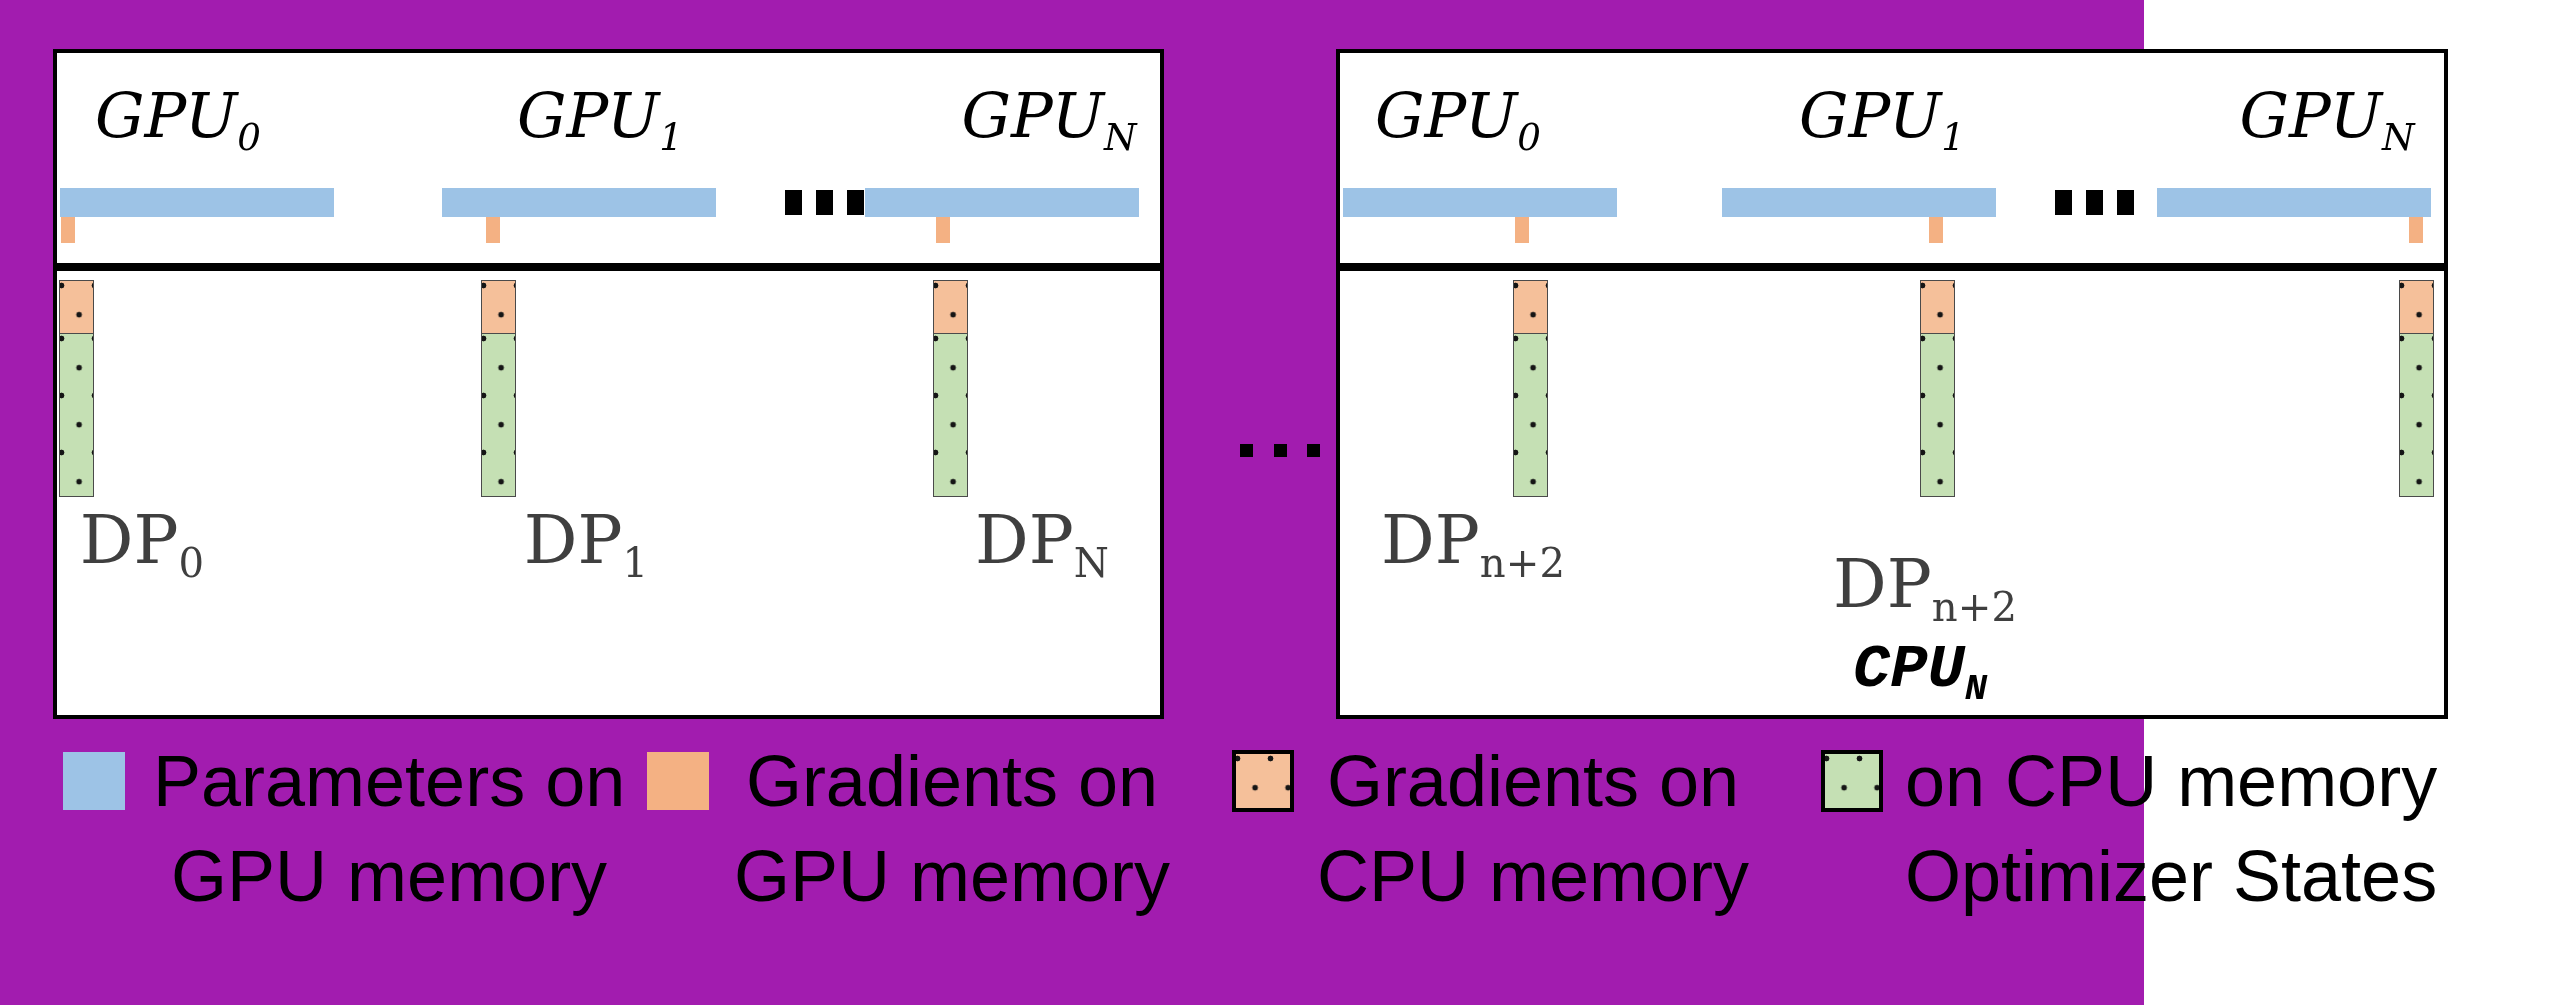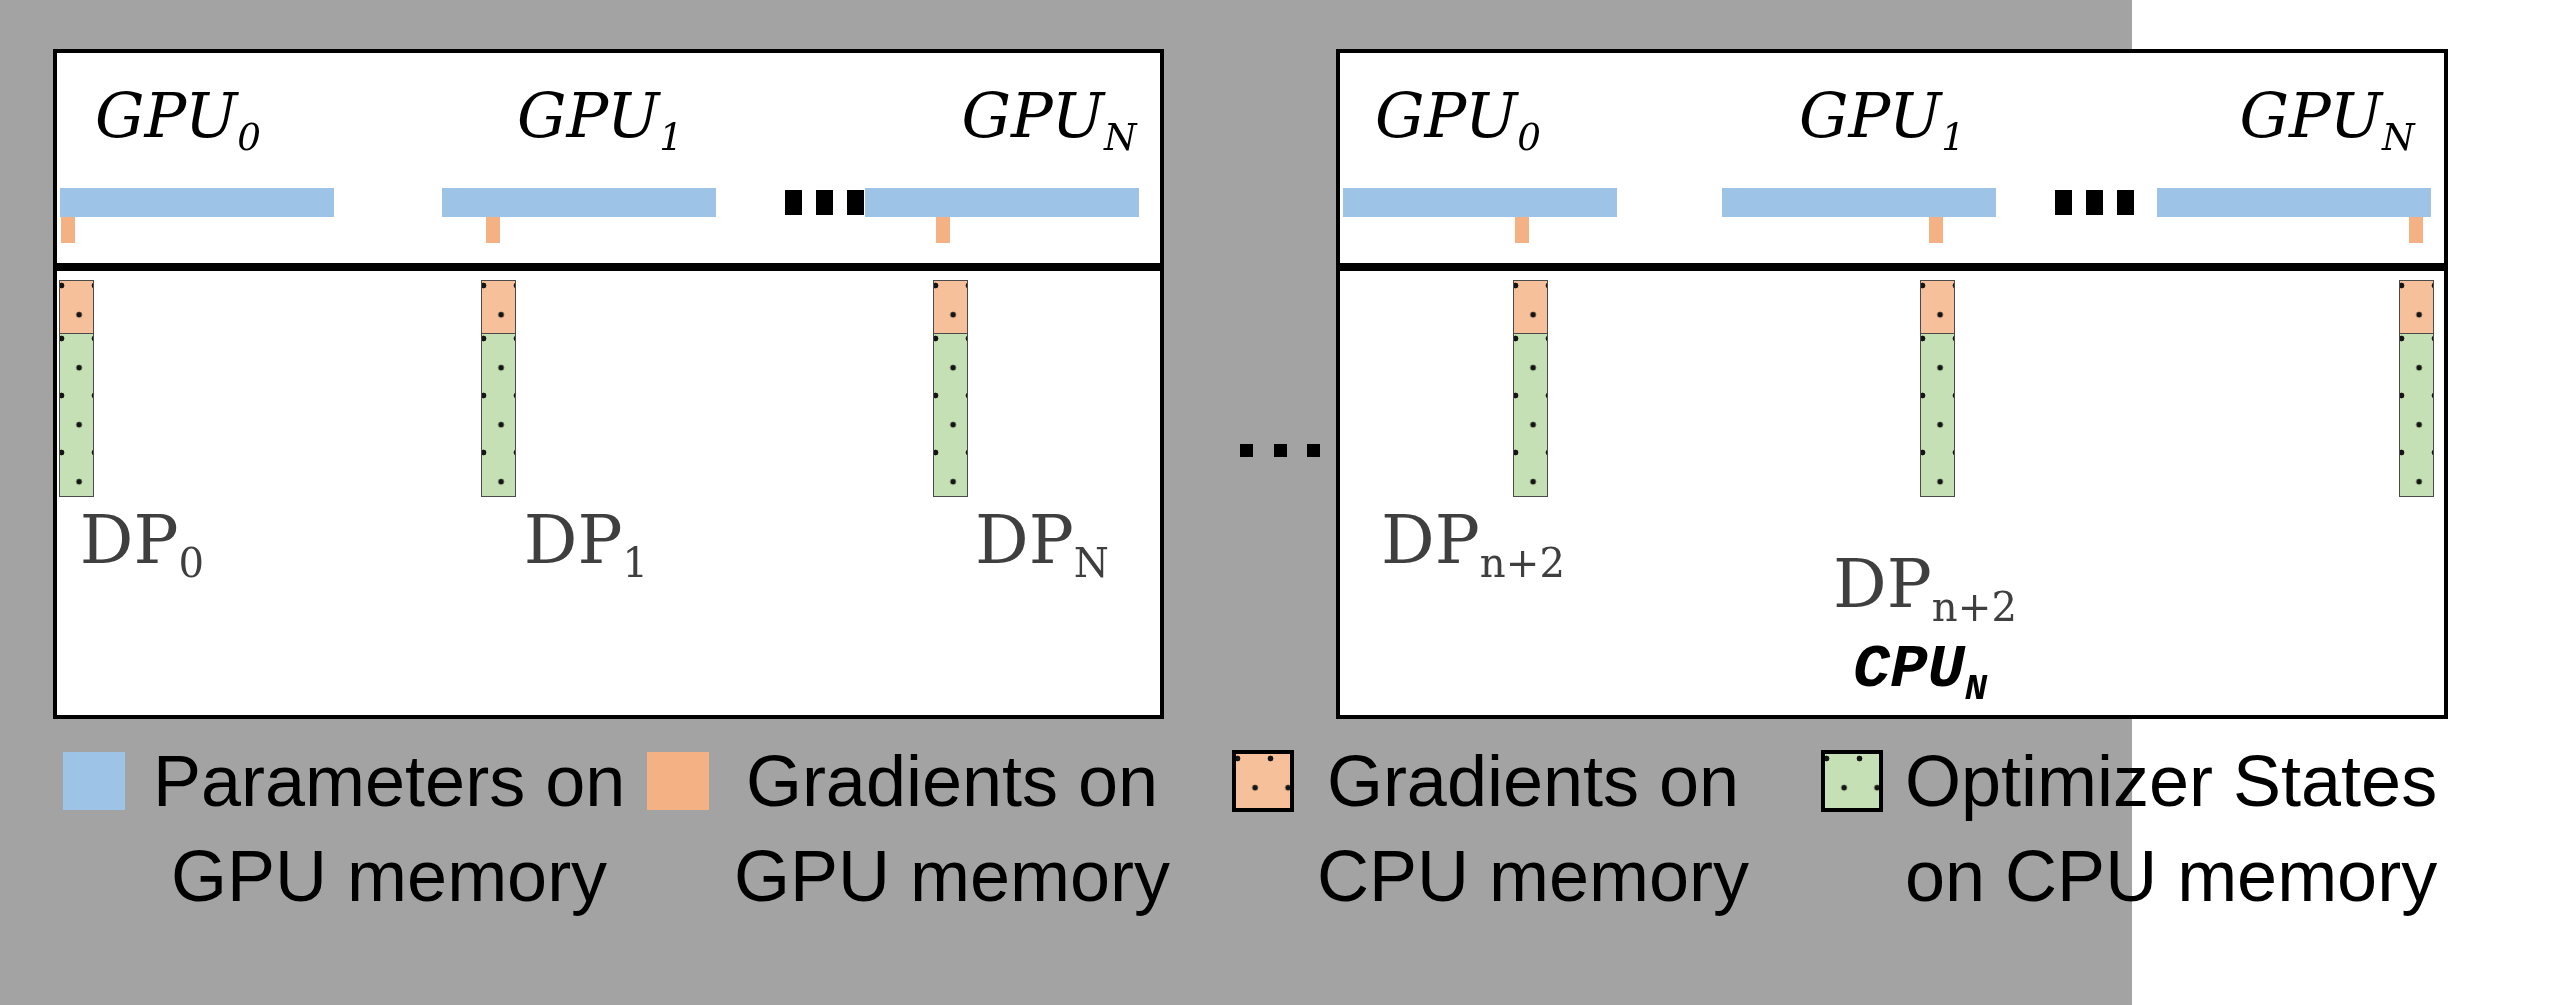--- a/index.html
+++ b/index.html
@@ -1,17 +1,17 @@
 <!DOCTYPE html>
 <html style="font-size:10.3px"><head>
 <meta charset="utf-8">
 <style>
   html,body{margin:0;padding:0;background:#ffffff;}
   body{width:2576px;height:1006px;overflow:hidden;font-family:"Liberation Sans",sans-serif;}
-  .fig{position:relative;width:2132px;height:1006px;background:#a3a3a3;}
+  .fig{position:relative;width:2132px;height:1006px;background:#a21caf;padding-left:12px;}
 
   
   .node-box{position:absolute;top:49px;height:670px;border:4.5px solid #000;box-sizing:border-box;background:#fff;}
   .node-box .inner{position:absolute;left:0;top:0;right:0;bottom:0;}
 
   .divider{position:absolute;left:0;right:0;top:210px;height:7.7px;background:#000;}
 
   
   .gpu-label{position:absolute;top:29px;transform:translateX(-50%);
     font-family:"DejaVu Serif",serif;font-style:italic;font-size:62px;line-height:1.1;color:#000;white-space:nowrap;}
@@ -183,19 +183,19 @@
     </div>
 
     <div class="legend-swatch sw-bordered dots-orange" style="left:1232px;"></div>
     <div class="legend-text" style="left:1317px;">
       <div>Gradients on</div>
       <div>CPU memory</div>
     </div>
 
     <div class="legend-swatch sw-bordered dots-green" style="left:1821px;"></div>
     <div class="legend-text" style="left:1905px;">
+      <div>on CPU memory</div>
       <div>Optimizer States</div>
-      <div>on CPU memory</div>
     </div>
 
   </div>
 </div>
 
 
 </body></html>

